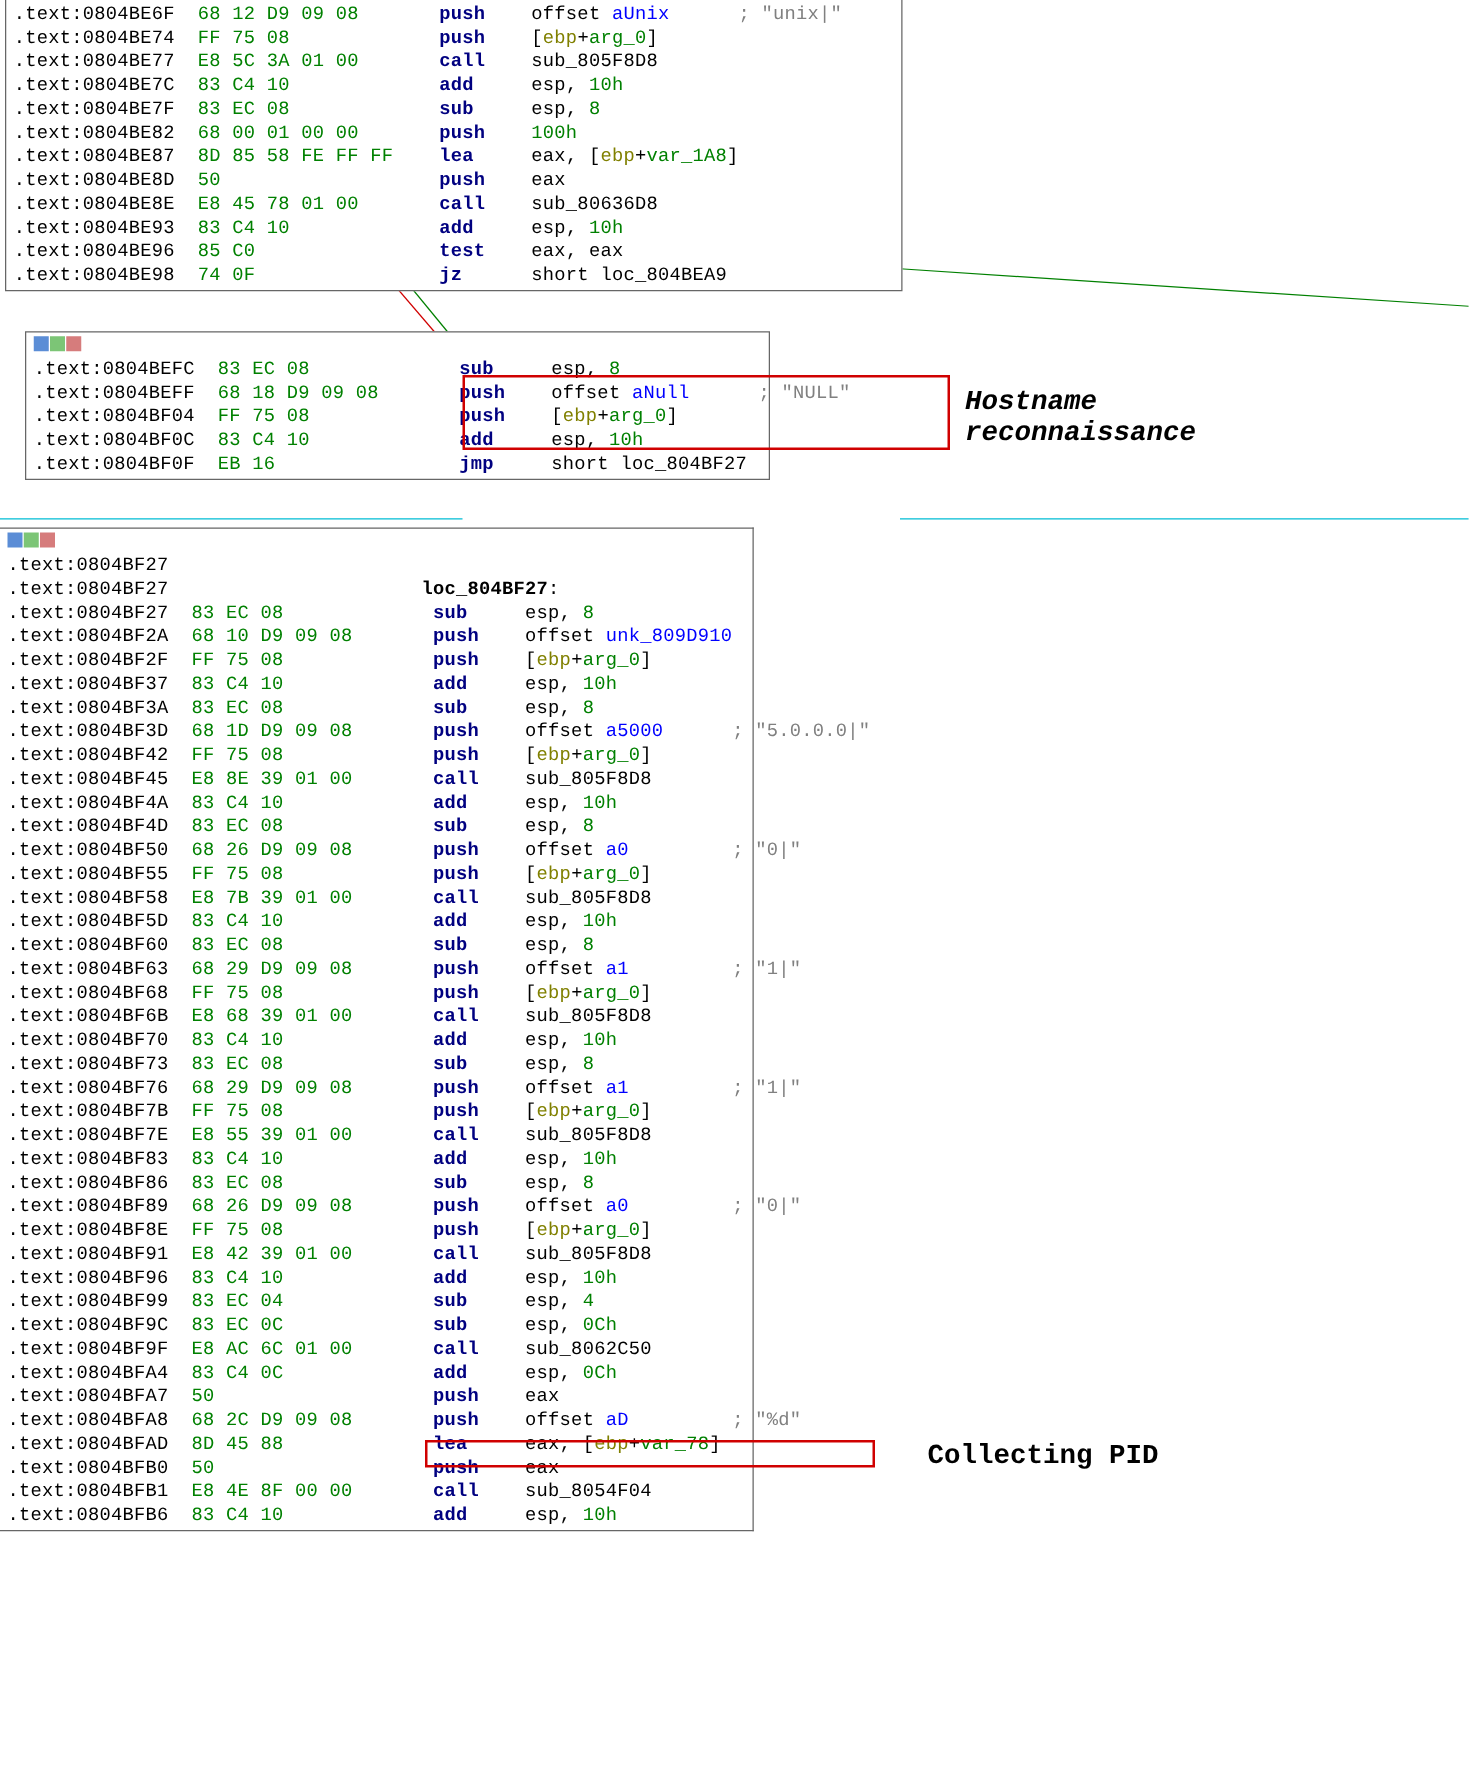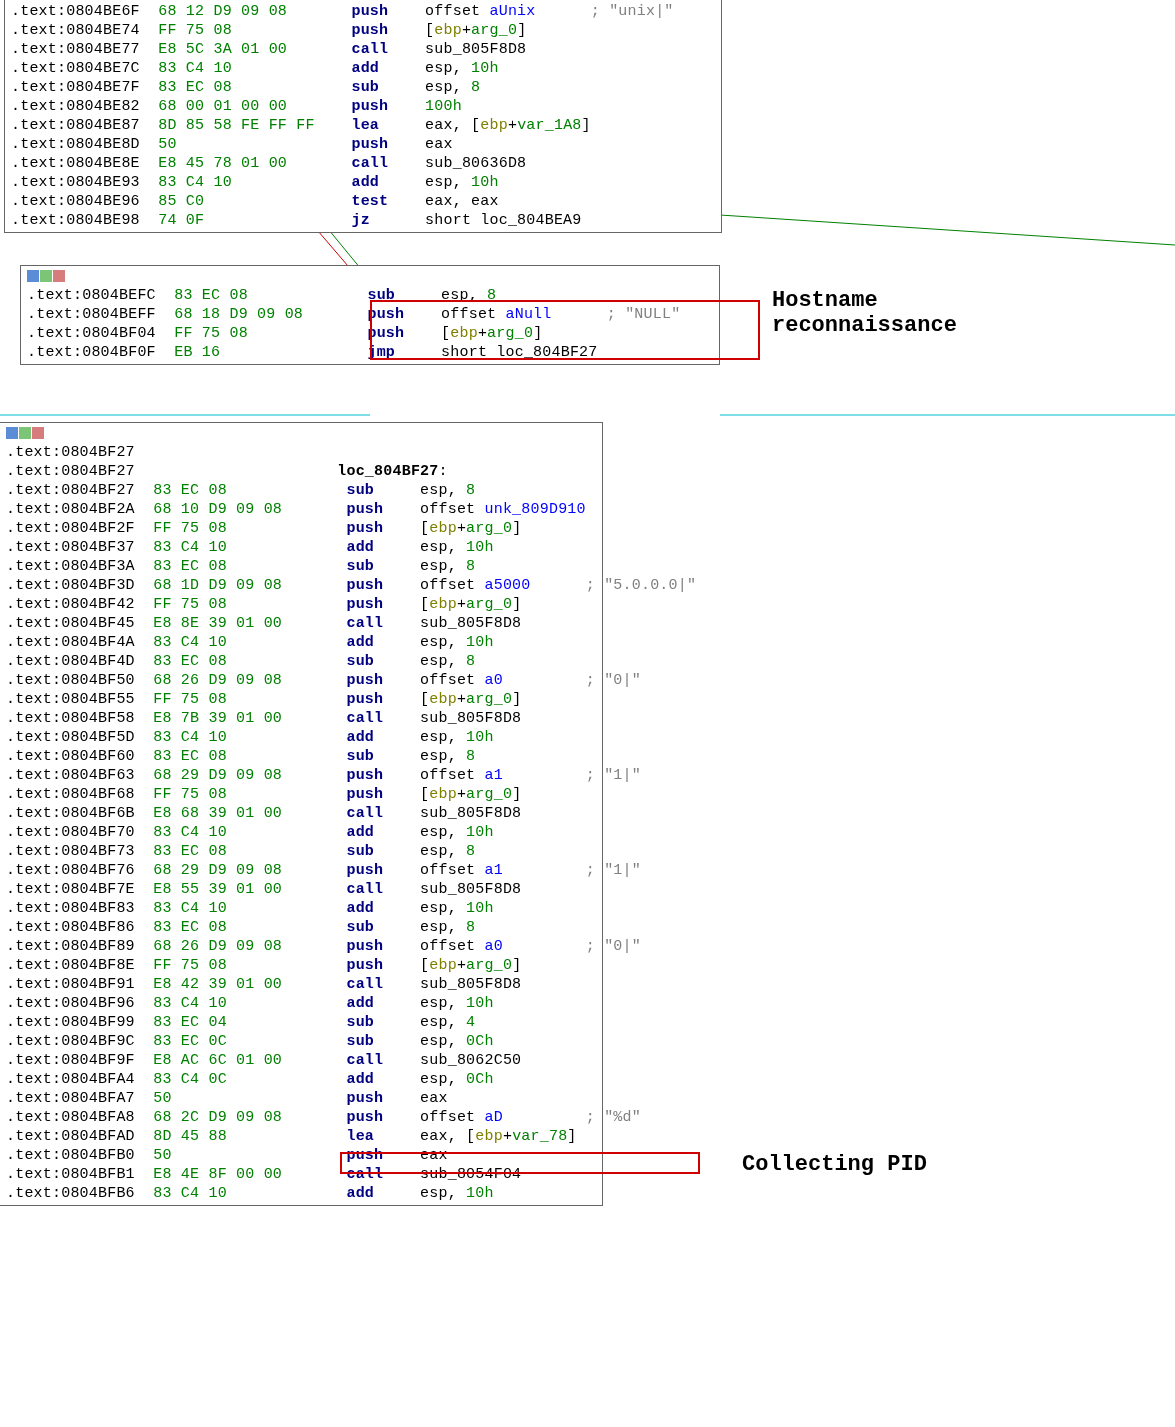--- a/index.html
+++ b/index.html
@@ -88,28 +88,29 @@
       <div class="row"><span class="c-black">.text:0804BE82 </span> <span class="c-green">68 00 01 00 00       </span><span class="c-navy">push    </span><span class="c-green">100h</span>             </div>
       <div class="row"><span class="c-black">.text:0804BE87 </span> <span class="c-green">8D 85 58 FE FF FF    </span><span class="c-navy">lea     </span><span class="c-black">eax</span><span class="c-black">, [</span><span class="c-olive">ebp</span><span class="c-black">+</span><span class="c-green">var_1A8</span><span class="c-black">]</span></div>
       <div class="row"><span class="c-black">.text:0804BE8D </span> <span class="c-green">50                   </span><span class="c-navy">push    </span><span class="c-black">eax</span>              </div>
       <div class="row"><span class="c-black">.text:0804BE8E </span> <span class="c-green">E8 45 78 01 00       </span><span class="c-navy">call    </span><span class="c-black">sub_80636D8</span>      </div>
       <div class="row"><span class="c-black">.text:0804BE93 </span> <span class="c-green">83 C4 10             </span><span class="c-navy">add     </span><span class="c-black">esp</span><span class="c-black">, </span><span class="c-green">10h</span>         </div>
       <div class="row"><span class="c-black">.text:0804BE96 </span> <span class="c-green">85 C0                </span><span class="c-navy">test    </span><span class="c-black">eax</span><span class="c-black">, </span><span class="c-black">eax</span>         </div>
       <div class="row"><span class="c-black">.text:0804BE98 </span> <span class="c-green">74 0F                </span><span class="c-navy">jz      </span><span class="c-black">short loc_804BEA9</span></div>
     </div>
 </div>
 
-<div class="panel" style="left:20px; top:265px; width:700px;">
+<div class="panel" style="left:20px; top:265px; width:596px;">
   <div class="toolbar">
     <span class="tb1"></span><span class="tb2"></span><span class="tb3"></span>
   </div>
   <div id="p2">
       <div class="row"><span class="c-black">.text:0804BEFC </span> <span class="c-green">83 EC 08             </span><span class="c-navy">sub     </span><span class="c-black">esp</span><span class="c-black">, </span><span class="c-green">8</span>           </div>
       <div class="row"><span class="c-black">.text:0804BEFF </span> <span class="c-green">68 18 D9 09 08       </span><span class="c-navy">push    </span><span class="c-black">offset</span><span class="c-blue"> aNull</span>      <span class="c-gray">; "NULL"</span></div>
       <div class="row"><span class="c-black">.text:0804BF04 </span> <span class="c-green">FF 75 08             </span><span class="c-navy">push    </span><span class="c-black">[</span><span class="c-olive">ebp</span><span class="c-black">+</span><span class="c-green">arg_0</span><span class="c-black">]</span>      </div>
+      <div class="row"><span class="c-black">.text:0804BF0C </span> <span class="c-green">83 C4 10             </span><span class="c-navy">add     </span><span class="c-black">esp</span><span class="c-black">, </span><span class="c-green">10h</span>         </div>
       <div class="row"><span class="c-black">.text:0804BF0F </span> <span class="c-green">EB 16                </span><span class="c-navy">jmp     </span><span class="c-black">short loc_804BF27</span></div>
     </div>
 </div>
 
 <div class="panel" style="left:0px; top:422px; width:603px; border-left:none;">
   <div class="toolbar">
     <span class="tb1"></span><span class="tb2"></span><span class="tb3"></span>
   </div>
   <div id="p3">
       <div class="row"><span class="c-black">.text:0804BF27 </span> <span class="c-green">                     </span><span class="c-navy">        </span>                 </div>
@@ -128,20 +129,21 @@
       <div class="row"><span class="c-black">.text:0804BF55 </span> <span class="c-green">FF 75 08             </span><span class="c-navy">push    </span><span class="c-black">[</span><span class="c-olive">ebp</span><span class="c-black">+</span><span class="c-green">arg_0</span><span class="c-black">]</span>      </div>
       <div class="row"><span class="c-black">.text:0804BF58 </span> <span class="c-green">E8 7B 39 01 00       </span><span class="c-navy">call    </span><span class="c-black">sub_805F8D8</span>      </div>
       <div class="row"><span class="c-black">.text:0804BF5D </span> <span class="c-green">83 C4 10             </span><span class="c-navy">add     </span><span class="c-black">esp</span><span class="c-black">, </span><span class="c-green">10h</span>         </div>
       <div class="row"><span class="c-black">.text:0804BF60 </span> <span class="c-green">83 EC 08             </span><span class="c-navy">sub     </span><span class="c-black">esp</span><span class="c-black">, </span><span class="c-green">8</span>           </div>
       <div class="row"><span class="c-black">.text:0804BF63 </span> <span class="c-green">68 29 D9 09 08       </span><span class="c-navy">push    </span><span class="c-black">offset</span><span class="c-blue"> a1</span>         <span class="c-gray">; "1|"</span></div>
       <div class="row"><span class="c-black">.text:0804BF68 </span> <span class="c-green">FF 75 08             </span><span class="c-navy">push    </span><span class="c-black">[</span><span class="c-olive">ebp</span><span class="c-black">+</span><span class="c-green">arg_0</span><span class="c-black">]</span>      </div>
       <div class="row"><span class="c-black">.text:0804BF6B </span> <span class="c-green">E8 68 39 01 00       </span><span class="c-navy">call    </span><span class="c-black">sub_805F8D8</span>      </div>
       <div class="row"><span class="c-black">.text:0804BF70 </span> <span class="c-green">83 C4 10             </span><span class="c-navy">add     </span><span class="c-black">esp</span><span class="c-black">, </span><span class="c-green">10h</span>         </div>
       <div class="row"><span class="c-black">.text:0804BF73 </span> <span class="c-green">83 EC 08             </span><span class="c-navy">sub     </span><span class="c-black">esp</span><span class="c-black">, </span><span class="c-green">8</span>           </div>
       <div class="row"><span class="c-black">.text:0804BF76 </span> <span class="c-green">68 29 D9 09 08       </span><span class="c-navy">push    </span><span class="c-black">offset</span><span class="c-blue"> a1</span>         <span class="c-gray">; "1|"</span></div>
+      <div class="row"><span class="c-black">.text:0804BF7B </span> <span class="c-green">FF 75 08             </span><span class="c-navy">push    </span><span class="c-black">[</span><span class="c-olive">ebp</span><span class="c-black">+</span><span class="c-green">arg_0</span><span class="c-black">]</span>      </div>
       <div class="row"><span class="c-black">.text:0804BF7E </span> <span class="c-green">E8 55 39 01 00       </span><span class="c-navy">call    </span><span class="c-black">sub_805F8D8</span>      </div>
       <div class="row"><span class="c-black">.text:0804BF83 </span> <span class="c-green">83 C4 10             </span><span class="c-navy">add     </span><span class="c-black">esp</span><span class="c-black">, </span><span class="c-green">10h</span>         </div>
       <div class="row"><span class="c-black">.text:0804BF86 </span> <span class="c-green">83 EC 08             </span><span class="c-navy">sub     </span><span class="c-black">esp</span><span class="c-black">, </span><span class="c-green">8</span>           </div>
       <div class="row"><span class="c-black">.text:0804BF89 </span> <span class="c-green">68 26 D9 09 08       </span><span class="c-navy">push    </span><span class="c-black">offset</span><span class="c-blue"> a0</span>         <span class="c-gray">; "0|"</span></div>
       <div class="row"><span class="c-black">.text:0804BF8E </span> <span class="c-green">FF 75 08             </span><span class="c-navy">push    </span><span class="c-black">[</span><span class="c-olive">ebp</span><span class="c-black">+</span><span class="c-green">arg_0</span><span class="c-black">]</span>      </div>
       <div class="row"><span class="c-black">.text:0804BF91 </span> <span class="c-green">E8 42 39 01 00       </span><span class="c-navy">call    </span><span class="c-black">sub_805F8D8</span>      </div>
       <div class="row"><span class="c-black">.text:0804BF96 </span> <span class="c-green">83 C4 10             </span><span class="c-navy">add     </span><span class="c-black">esp</span><span class="c-black">, </span><span class="c-green">10h</span>         </div>
       <div class="row"><span class="c-black">.text:0804BF99 </span> <span class="c-green">83 EC 04             </span><span class="c-navy">sub     </span><span class="c-black">esp</span><span class="c-black">, </span><span class="c-green">4</span>           </div>
       <div class="row"><span class="c-black">.text:0804BF9C </span> <span class="c-green">83 EC 0C             </span><span class="c-navy">sub     </span><span class="c-black">esp</span><span class="c-black">, </span><span class="c-green">0Ch</span>         </div>
       <div class="row"><span class="c-black">.text:0804BF9F </span> <span class="c-green">E8 AC 6C 01 00       </span><span class="c-navy">call    </span><span class="c-black">sub_8062C50</span>      </div>
@@ -151,15 +153,15 @@
       <div class="row"><span class="c-black">.text:0804BFAD </span> <span class="c-green">8D 45 88             </span><span class="c-navy">lea     </span><span class="c-black">eax</span><span class="c-black">, [</span><span class="c-olive">ebp</span><span class="c-black">+</span><span class="c-green">var_78</span><span class="c-black">]</span></div>
       <div class="row"><span class="c-black">.text:0804BFB0 </span> <span class="c-green">50                   </span><span class="c-navy">push    </span><span class="c-black">eax</span>              </div>
       <div class="row"><span class="c-black">.text:0804BFB1 </span> <span class="c-green">E8 4E 8F 00 00       </span><span class="c-navy">call    </span><span class="c-black">sub_8054F04</span>      </div>
       <div class="row"><span class="c-black">.text:0804BFB6 </span> <span class="c-green">83 C4 10             </span><span class="c-navy">add     </span><span class="c-black">esp</span><span class="c-black">, </span><span class="c-green">10h</span>         </div>
     </div>
 </div>
 
 <div class="redbox" style="left:370px; top:300px; width:390px; height:60px;"></div>
 <div class="redbox" style="left:340px; top:1152px; width:360px; height:22px;"></div>
 
-<div class="annotation" style="left:772px; top:288px; white-space:pre;">Hostname
+<div class="annotation" style="left:772px; top:309px; white-space:pre;font-style:italic;">Hostname
 reconnaissance</div>
 <div class="annotation" style="left:742px; top:1152px;">Collecting PID</div>
 
 </body></html>

